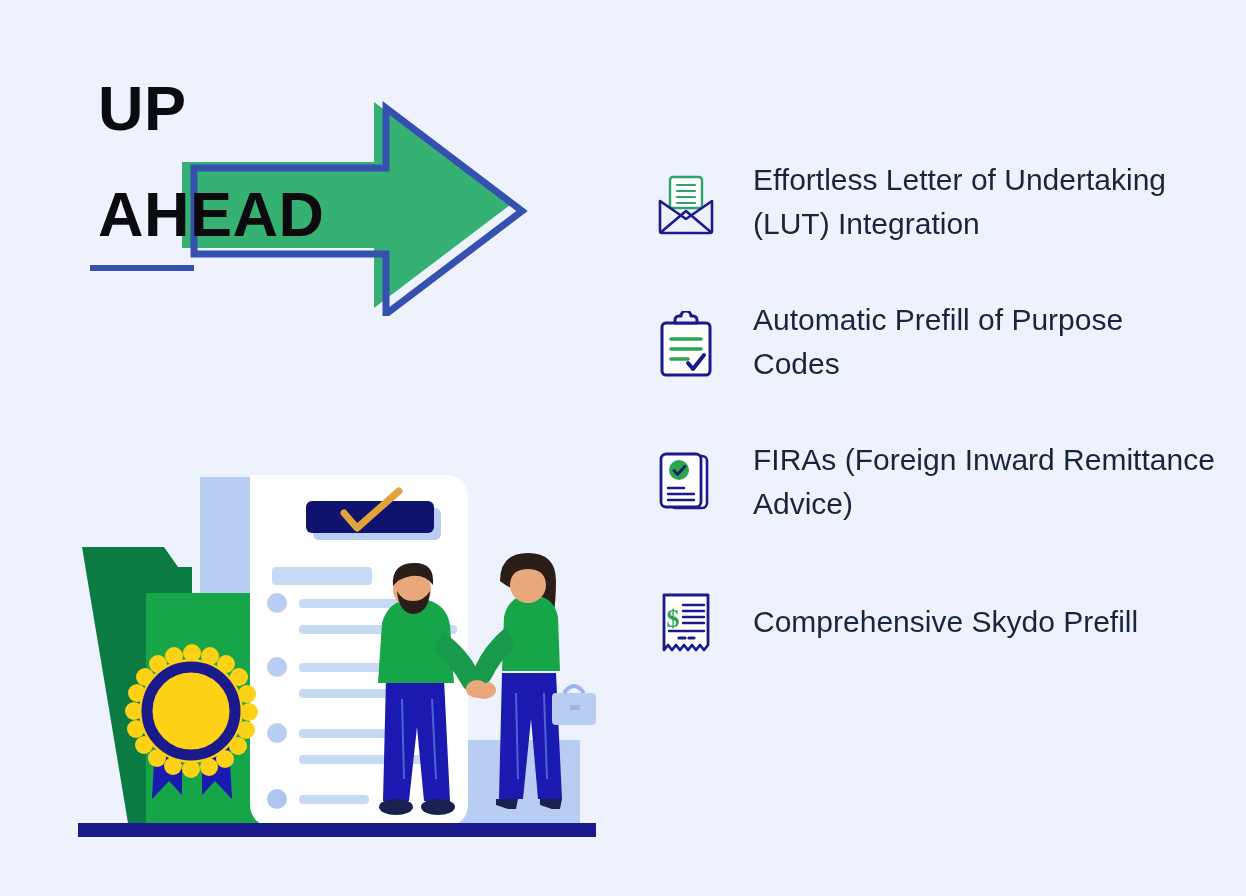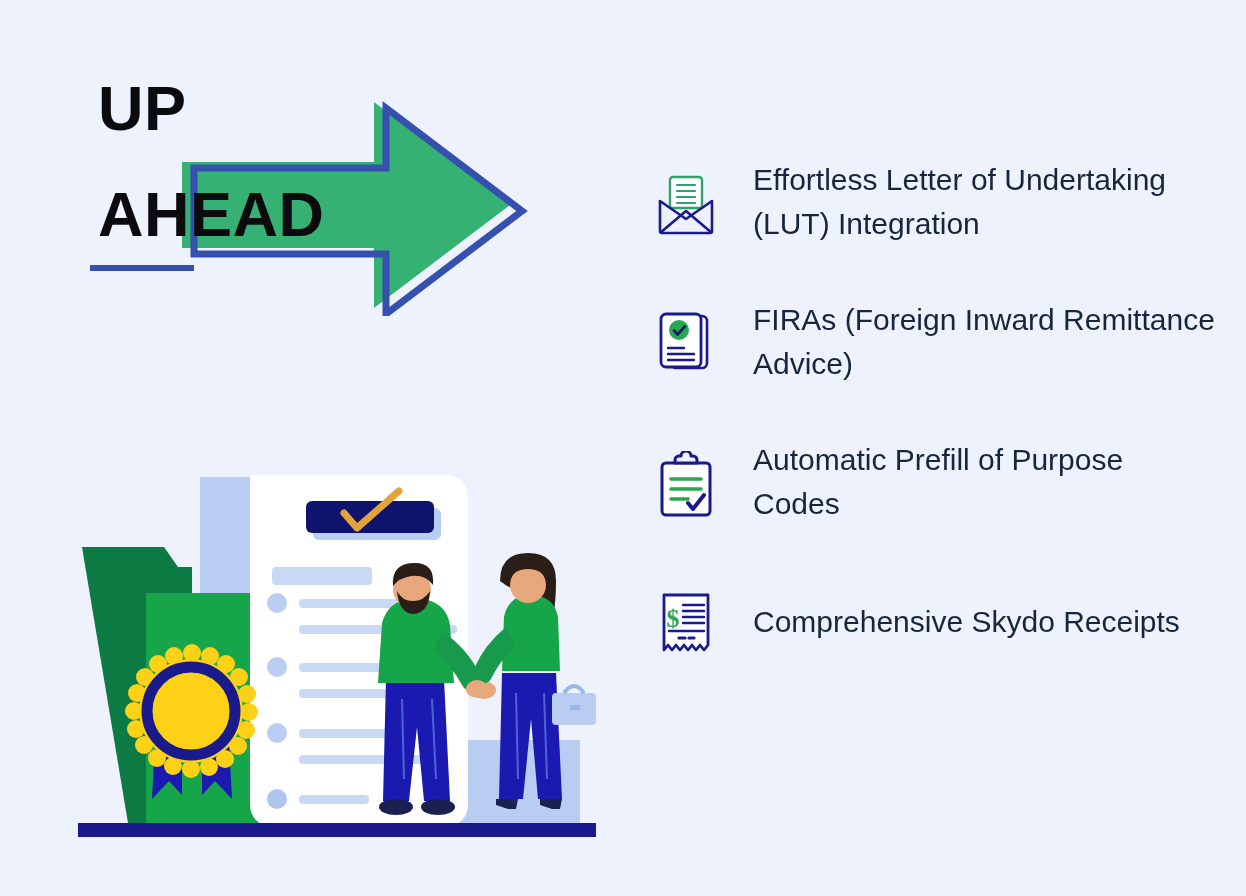--- a/index.html
+++ b/index.html
@@ -248,57 +248,57 @@
 
           <path d="M4,28 l26,18 l26,-18 v30 a2,2 0 0 1 -2,2 h-48 a2,2 0 0 1 -2,-2 z" fill="#eef2fd" stroke="#1a1a8c" stroke-width="2.6" stroke-linejoin="round"></path>
           <path d="M4,60 l26,-22 l26,22" fill="none" stroke="#1a1a8c" stroke-width="2.6" stroke-linejoin="round"></path>
         </svg>
       </div>
       <div class="feature-text">Effortless Letter of Undertaking (LUT) Integration</div>
     </div>
 
     <div class="feature-item">
       <div class="feature-icon">
+        <svg width="56" height="66" viewBox="0 0 56 66" xmlns="http://www.w3.org/2000/svg">
+
+          <rect x="4" y="12" width="48" height="52" rx="4" fill="#ffffff" stroke="#1a1a8c" stroke-width="3"></rect>
+
+          <path d="M17,12 v-3 a4,4 0 0 1 4,-4 h2 a5,5 0 0 1 10,0 h2 a4,4 0 0 1 4,4 v3 z" fill="#eef2fd" stroke="#1a1a8c" stroke-width="3" stroke-linejoin="round"></path>
+
+          <g stroke="#2aa653" stroke-width="3.6" stroke-linecap="round">
+            <line x1="13" y1="28" x2="43" y2="28"></line>
+            <line x1="13" y1="38" x2="43" y2="38"></line>
+            <line x1="13" y1="48" x2="30" y2="48"></line>
+          </g>
+
+          <path d="M30,52 l5,6 l11,-14" fill="none" stroke="#1a1a8c" stroke-width="4" stroke-linecap="round" stroke-linejoin="round"></path>
+        </svg>
+      </div>
+      <div class="feature-text">Automatic Prefill of Purpose Codes</div>
+    </div>
+
+    <div class="feature-item">
+      <div class="feature-icon">
         <svg width="58" height="64" viewBox="0 0 58 64" xmlns="http://www.w3.org/2000/svg">
 
           <rect x="14" y="4" width="36" height="52" rx="5" fill="#ffffff" stroke="#1a1a8c" stroke-width="2.6"></rect>
 
           <path d="M9,2 h30 a5,5 0 0 1 5,5 v43 a5,5 0 0 1 -5,5 h-30 a5,5 0 0 1 -5,-5 v-43 a5,5 0 0 1 5,-5 z" fill="#ffffff" stroke="#1a1a8c" stroke-width="2.8"></path>
 
           <circle cx="22" cy="18" r="10" fill="#2aa653"></circle>
           <path d="M17,18.5 l3.6,4 l7.2,-8" fill="none" stroke="#10225e" stroke-width="2.8" stroke-linecap="round" stroke-linejoin="round"></path>
 
           <g stroke="#1a1a8c" stroke-width="2.4" stroke-linecap="round">
             <line x1="11" y1="36" x2="27" y2="36"></line>
             <line x1="11" y1="42" x2="37" y2="42"></line>
             <line x1="11" y1="48" x2="37" y2="48"></line>
           </g>
         </svg>
       </div>
       <div class="feature-text">FIRAs (Foreign Inward Remittance Advice)</div>
-    </div>
-
-    <div class="feature-item">
-      <div class="feature-icon">
-        <svg width="56" height="66" viewBox="0 0 56 66" xmlns="http://www.w3.org/2000/svg">
-
-          <rect x="4" y="12" width="48" height="52" rx="4" fill="#ffffff" stroke="#1a1a8c" stroke-width="3"></rect>
-
-          <path d="M17,12 v-3 a4,4 0 0 1 4,-4 h2 a5,5 0 0 1 10,0 h2 a4,4 0 0 1 4,4 v3 z" fill="#eef2fd" stroke="#1a1a8c" stroke-width="3" stroke-linejoin="round"></path>
-
-          <g stroke="#2aa653" stroke-width="3.6" stroke-linecap="round">
-            <line x1="13" y1="28" x2="43" y2="28"></line>
-            <line x1="13" y1="38" x2="43" y2="38"></line>
-            <line x1="13" y1="48" x2="30" y2="48"></line>
-          </g>
-
-          <path d="M30,52 l5,6 l11,-14" fill="none" stroke="#1a1a8c" stroke-width="4" stroke-linecap="round" stroke-linejoin="round"></path>
-        </svg>
-      </div>
-      <div class="feature-text">Automatic Prefill of Purpose Codes</div>
     </div>
 
     <div class="feature-item">
       <div class="feature-icon">
         <svg width="54" height="66" viewBox="0 0 54 66" xmlns="http://www.w3.org/2000/svg">
 
           <path d="M5,4 h44 v50 l-4,5 l-4,-5 l-4,5 l-4,-5 l-4,5 l-4,-5 l-4,5 l-4,-5 l-4,5 l-4,-5 l-4,5 z" fill="#ffffff" stroke="#1a1a8c" stroke-width="2.8" stroke-linejoin="round"></path>
 
           <text x="14" y="36" font-family="'Liberation Serif', serif" font-size="26" font-weight="bold" fill="#2aa653" text-anchor="middle">$</text>
 
@@ -308,18 +308,18 @@
             <line x1="24" y1="26" x2="45" y2="26"></line>
             <line x1="24" y1="32" x2="45" y2="32"></line>
             <line x1="10" y1="40" x2="45" y2="40"></line>
           </g>
           <g stroke="#1a1a8c" stroke-width="3.2" stroke-linecap="round">
             <line x1="20" y1="47" x2="26" y2="47"></line>
             <line x1="30" y1="47" x2="35" y2="47"></line>
           </g>
         </svg>
       </div>
-      <div class="feature-text">Comprehensive Skydo Receipts</div>
+      <div class="feature-text">Comprehensive Skydo Prefill</div>
     </div>
 
   </div>
 
 </div>
 
 </body></html>

